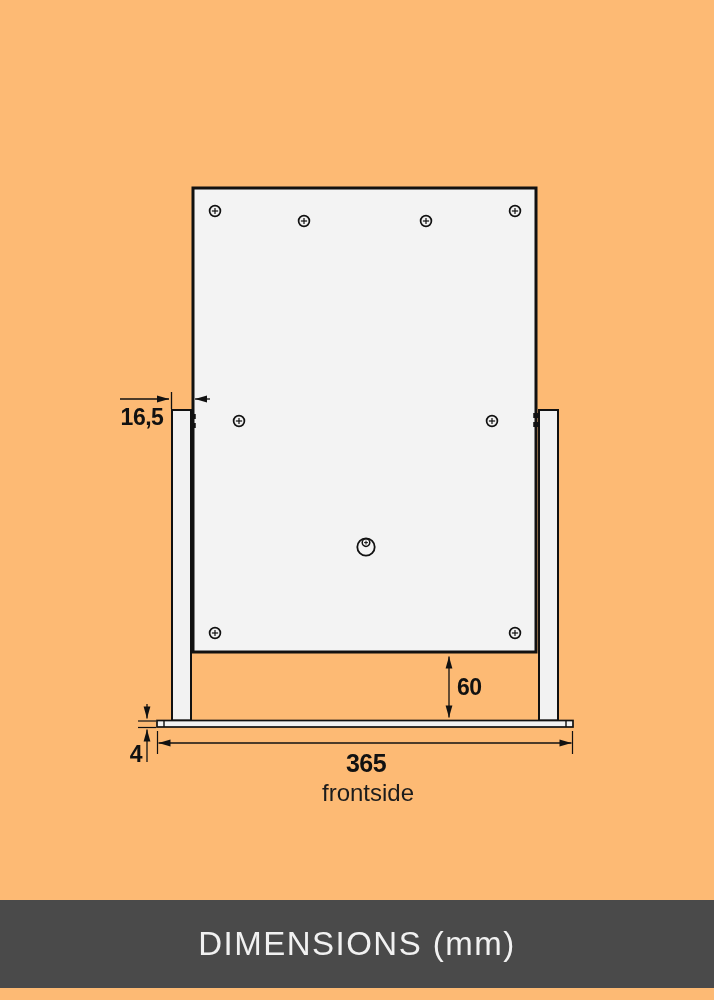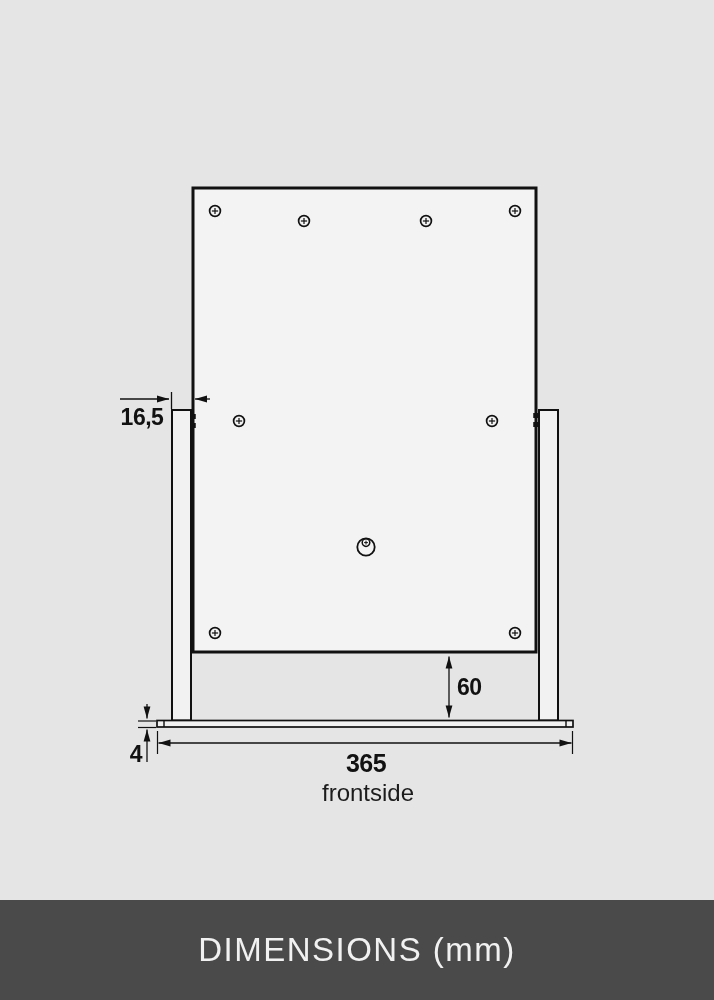--- a/index.html
+++ b/index.html
@@ -1,21 +1,21 @@
 <!DOCTYPE html>
 <html><head>
 <meta charset="utf-8">
 <style>
   html, body { margin: 0; padding: 0; }
   body { font-family: "Liberation Sans", sans-serif; }
   .stage {
     position: relative;
     width: 714px;
     height: 1000px;
-    background: #e5e5e5;
+    background: #fdba74;
     overflow: hidden;
   }
   .drawing-svg {
     position: absolute;
     top: 0; left: 0;
     display: block;
   }
   .dim-text {
     font-family: "Liberation Sans", sans-serif;
     font-weight: 700;
@@ -25,21 +25,21 @@
   .view-text {
     font-family: "Liberation Sans", sans-serif;
     font-weight: 400;
     fill: #1c1c1c;
   }
   .footer-bar {
     position: absolute;
     left: 0;
     top: 900px;
     width: 714px;
-    height: 100px;
+    height: 88px;
     background: #4a4a4a;
     display: flex;
     align-items: center;
     justify-content: center;
   }
   .footer-title {
     color: #f1f1f1;
     font-size: 33px;
     font-weight: 400;
     letter-spacing: 1.5px;

